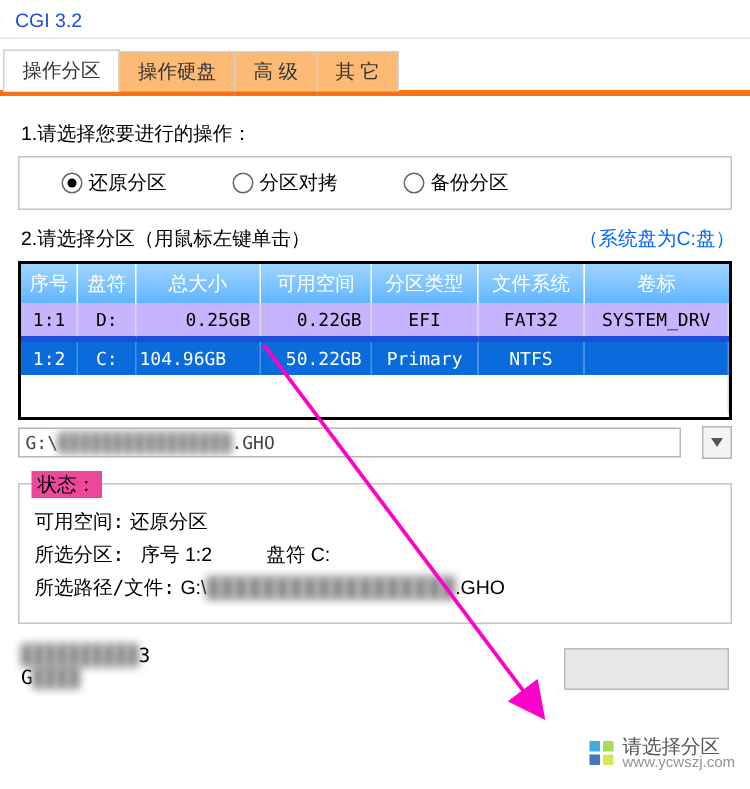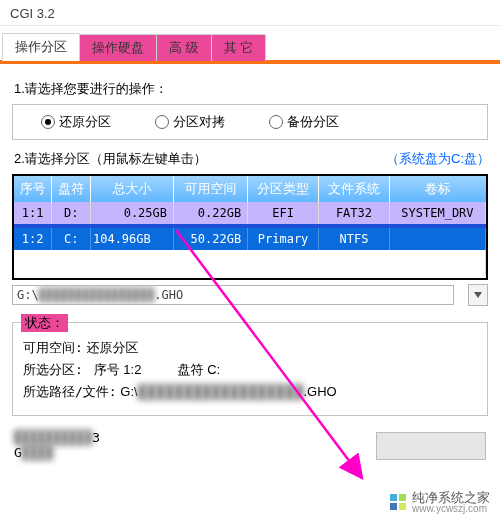--- a/index.html
+++ b/index.html
@@ -8,37 +8,37 @@
     font-family: "Microsoft YaHei", "SimSun", sans-serif;
     font-size: 12px;
     background: #fff;
     color: #000;
     overflow: hidden;
     position: relative;
   }
   .window-title {
     padding: 6px 10px 4px 10px;
     font-size: 13px;
-    color: #404040;
+    color: #1d4ed8;
   }
   .hr-line { height:1px; background:#e6e6e6; margin:0; }
   .tabs {
     display: flex;
     align-items: flex-end;
     padding: 0 2px;
     border-bottom: 4px solid #f97316;
     margin-top: 6px;
     font-size: 13px;
     text-align: center;
   }
   .tab {
     padding: 4px 12px;
     border: 1px solid #d0d0d0;
     border-bottom: none;
-    background: #ec4899;
+    background: #fdba74;
     margin-right: -1px;
     position: relative;
     top: 1px;
     color: #333;
   }
   .tab.active {
     background: #fff;
     top: 1px;
     border-bottom: 1px solid #fff;
     font-weight: 500;
@@ -256,16 +256,16 @@
 </svg>
 
 <div class="watermark">
   <div class="wm-logo">
     <span class="a"></span>
       <span class="b"></span>
       <span class="c"></span>
       <span class="d"></span>
   </div>
   <div class="wm-text">
-    <span>纯净系统之家</span>
+    <span>请选择分区</span>
     <span class="wm-url">www.ycwszj.com</span>
   </div>
 </div>
 
 </body></html>

